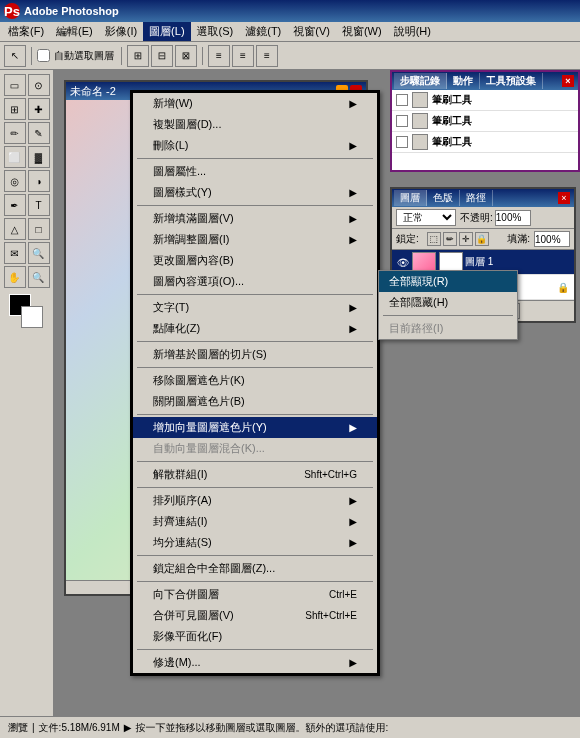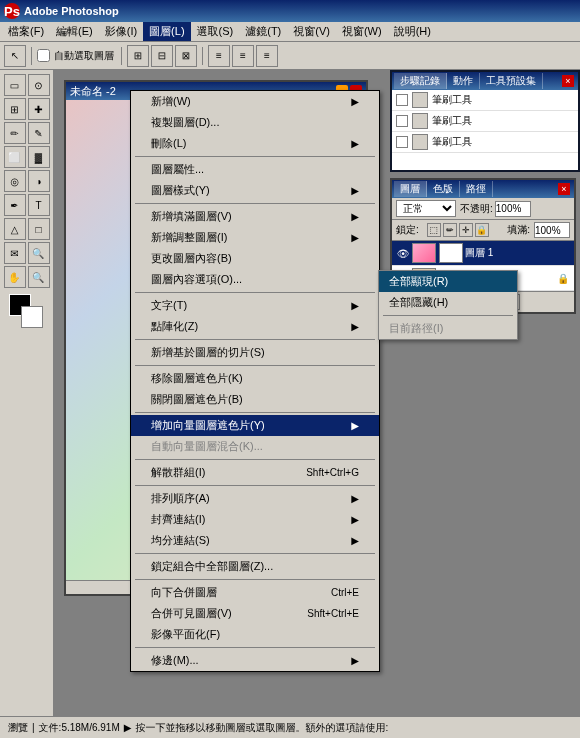--- a/index.html
+++ b/index.html
@@ -185,21 +185,21 @@
       pointer-events: none;
     }
 
     
     .layer-menu {
       position: absolute;
       top: 20px;
       left: 130px;
       width: 250px;
       background: #d4d0c8;
-      border: 1px solid #000000;
+      border: 3px solid #000000;
       box-shadow: 2px 2px 4px rgba(0,0,0,0.4);
       z-index: 200;
       font-size: 11px;
     }
     .menu-entry {
       padding: 3px 20px 3px 20px;
       display: flex;
       align-items: center;
       justify-content: space-between;
       cursor: default;
@@ -261,22 +261,23 @@
       top: 0;
       width: 190px;
       display: flex;
       flex-direction: column;
       gap: 0;
     }
 
     
     .panel {
       background: #d4d0c8;
-      border: 2px solid #0f172a;
+      border: 2px solid #701a75;
       margin-bottom: 2px;
+      font-weight: bold;
     }
     .panel-title-bar {
       background: linear-gradient(to bottom, #0a246a, #3a6ea5);
       color: white;
       height: 18px;
       display: flex;
       align-items: center;
       padding: 0 2px;
       gap: 0;
     }
@@ -566,21 +567,21 @@
           <span>筆刷工具</span>
         </div>
         <div class="steps-row">
           <div class="steps-checkbox"></div>
           <div class="steps-icon"></div>
           <span>筆刷工具</span>
         </div>
       </div>
     </div>
 
-    <div class="layers-panel" style="width:186px;margin-top:4px;">
+    <div class="layers-panel" style="width:186px;margin-top:13px;">
       <div class="panel-title-bar">
         <div class="panel-tab active">圖層</div>
         <div class="panel-tab">色版</div>
         <div class="panel-tab">路徑</div>
         <div class="panel-close">×</div>
       </div>
 
       <div class="layers-toolbar">
         <select class="layers-mode">
           <option>正常</option>

